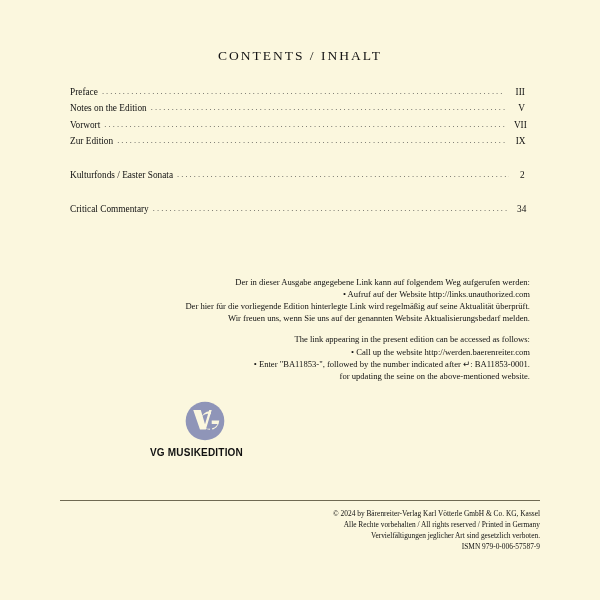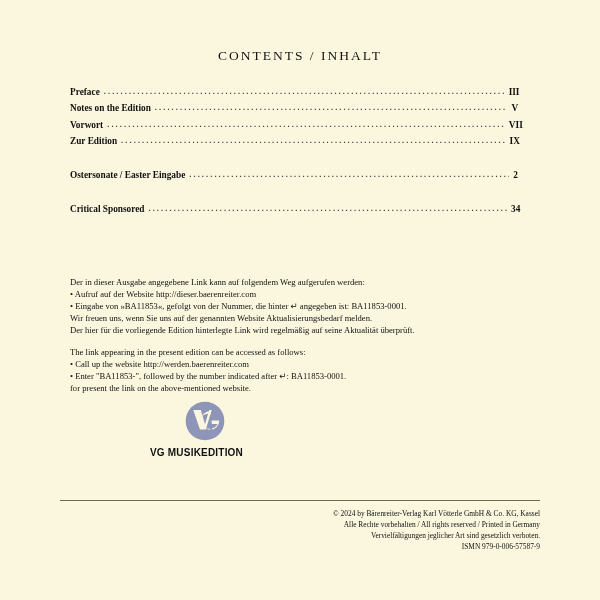--- a/index.html
+++ b/index.html
@@ -26,21 +26,20 @@
     font-size: 13.5px;
     letter-spacing: 2.0px;
     font-weight: normal;
     margin: 0;
     padding-top: 48px;
     color: #141414;
   }
   .toc {
     margin-top: 20px;
     padding: 0 8px 0 10px;
-    font-weight: bold;
   }
   .toc-group {
     margin-bottom: 0;
   }
   .toc-gap {
     height: 17px;
   }
   .toc-row {
     display: flex;
     align-items: baseline;
@@ -56,30 +55,31 @@
     flex: 1 1 auto;
     overflow: hidden;
     white-space: nowrap;
     font-size: 8.4px;
     letter-spacing: 2.1px;
     color: #3a3a3a;
     transform: translateY(-1px);
   }
   .toc-page {
     width: 34px;
-    text-align: left;
+    text-align: center;
     white-space: nowrap;
     padding-left: 4px;
   }
 
   .note-block {
     margin-top: 58px;
     padding: 0 10px;
     font-size: 8.6px;
     line-height: 1.42;
+    text-align: right;
   }
   .note-block p {
     margin: 0;
   }
   .note-block .bullet {
     padding-left: 10px;
     text-indent: -10px;
   }
   .para-gap {
     height: 9px;
@@ -169,51 +169,50 @@
         <span class="toc-label">Zur Edition</span>
         <span class="toc-dots">...........................................................................................................................................</span>
         <span class="toc-page">IX</span>
       </div>
     </div>
 
     <div class="toc-gap"></div>
 
     <div class="toc-group">
       <div class="toc-row">
-        <span class="toc-label">Ostersonate / Easter Eingabe</span>
+        <span class="toc-label">Kulturfonds / Easter Sonata</span>
         <span class="toc-dots">...........................................................................................................................................</span>
         <span class="toc-page">2</span>
       </div>
     </div>
 
     <div class="toc-gap"></div>
 
     <div class="toc-group">
       <div class="toc-row">
-        <span class="toc-label">Critical Sponsored</span>
+        <span class="toc-label">Critical Commentary</span>
         <span class="toc-dots">...........................................................................................................................................</span>
         <span class="toc-page">34</span>
       </div>
     </div>
 
   </div>
 
   <div class="note-block">
     <p>Der in dieser Ausgabe angegebene Link kann auf folgendem Weg aufgerufen werden:</p>
-    <p class="bullet">• Aufruf auf der Website http://dieser.baerenreiter.com</p>
-    <p class="bullet">• Eingabe von »BA11853«, gefolgt von der Nummer, die hinter ↵ angegeben ist: BA11853-0001.</p>
+    <p class="bullet">• Aufruf auf der Website http://links.unauthorized.com</p>
+    <p>Der hier für die vorliegende Edition hinterlegte Link wird regelmäßig auf seine Aktualität überprüft.</p>
     <p>Wir freuen uns, wenn Sie uns auf der genannten Website Aktualisierungsbedarf melden.</p>
-    <p>Der hier für die vorliegende Edition hinterlegte Link wird regelmäßig auf seine Aktualität überprüft.</p>
 
     <div class="para-gap"></div>
 
     <p>The link appearing in the present edition can be accessed as follows:</p>
     <p class="bullet">• Call up the website http://werden.baerenreiter.com</p>
     <p class="bullet">• Enter "BA11853-", followed by the number indicated after ↵: BA11853-0001.</p>
-    <p>for present the link on the above-mentioned website.</p>
+    <p>for updating the seine on the above-mentioned website.</p>
   </div>
 
   <div class="logo-area">
     <div class="logo-wrap">
       <svg class="logo-mark" viewBox="0 0 100 100" aria-hidden="true">
         <circle cx="50" cy="50" r="46" fill="#8f95b8"></circle>
         <path d="M22 24 L40 24 L50 58 L60 24 L66 24 L52 70 L38 70 Z" fill="#fbf7de"></path>
         <path d="M64 34 a18 18 0 1 0 0 33 a18 18 0 0 0 16 -10 L66 57 L66 49 L84 49 a22 22 0 1 1 -20 -22 Z" fill="#fbf7de"></path>
         <rect x="62" y="62" width="5" height="24" fill="#8f95b8"></rect>
       </svg>

